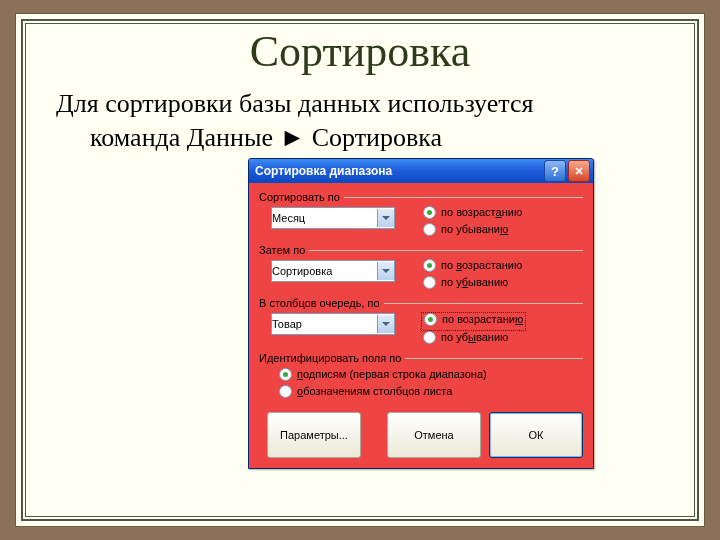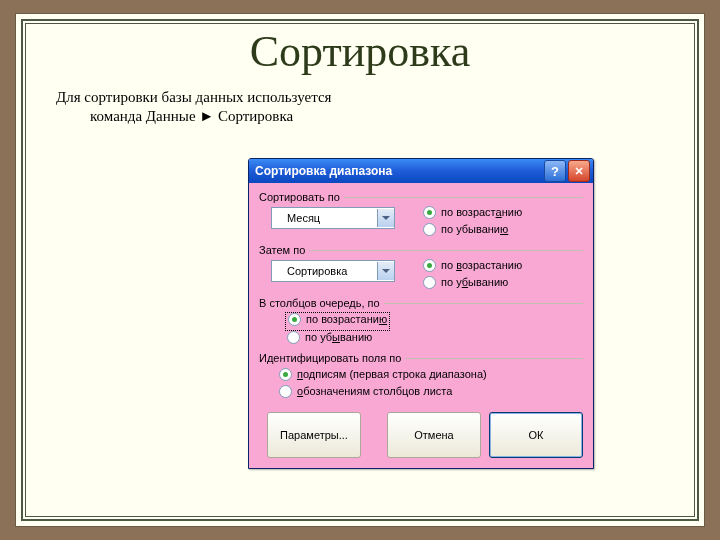--- a/index.html
+++ b/index.html
@@ -43,33 +43,33 @@
     left: 0; right: 0;
     text-align: center;
     font-size: 44px;
     color: #2d3b1b;
   }
   .subtitle {
     position: absolute;
     top: 74px;
     left: 40px;
     right: 40px;
-    font-size: 15px;
+    font-size: 26px;
     color: #000;
     line-height: 1.25;
   }
   .subtitle .indent { padding-left: 34px; display: inline; }
   .arrow-sym { display: inline-block; font-family: Arial; }
   
   .dialog {
     position: absolute;
     left: 232px;
     top: 144px;
     width: 344px;
-    background: #f9a8d4;
+    background: #ef4444;
     border: 1px solid #0a246a;
     border-radius: 3px 3px 0 0;
     font-family: Tahoma, Arial, sans-serif;
     font-size: 11px;
     box-shadow: 1px 1px 2px rgba(0,0,0,.3);
   }
   .titlebar {
     height: 24px;
     background: linear-gradient(to bottom,#3a8cf5 0%,#1e5bd8 50%,#0a48c0 100%);
     color: #fff;
@@ -130,21 +130,21 @@
     display: inline-flex;
     align-items: center;
     width: 122px;
     height: 20px;
     background: #fff;
     border: 1px solid #7f9db9;
     margin-left: 12px;
   }
   .combo .c-val {
     flex: 1;
-    padding: 0 15px;
+    padding: 0 0;
     font-size: 11px;
     overflow: hidden;
   }
   .combo .c-btn {
     width: 16px; height: 18px;
     background: linear-gradient(to bottom,#e4ecf7,#b9d1ef);
     border-left: 1px solid #7f9db9;
     display: flex; align-items: center; justify-content: center;
   }
   .tri-down {
@@ -285,20 +285,26 @@
             </div>
           </div>
         </div>
 
         <div class="group">
           <div class="grp-header">
             <span class="grp-lbl">В столбцов очередь, по</span>
             <div class="grp-line"></div>
           </div>
           <div class="grp-row">
+            <div class="combo">
+              <span class="c-val">Товар</span>
+              <div class="c-btn">
+                  <div class="tri-down"></div>
+                </div>
+            </div>
             <div class="radios">
               <div class="radio-line sel">
                 <div class="radio on"></div>
                 <span>по возрастани<u>ю</u></span>
               </div>
               <div class="radio-line">
                 <div class="radio"></div>
                 <span>по уб<u>ы</u>ванию</span>
               </div>
             </div>

